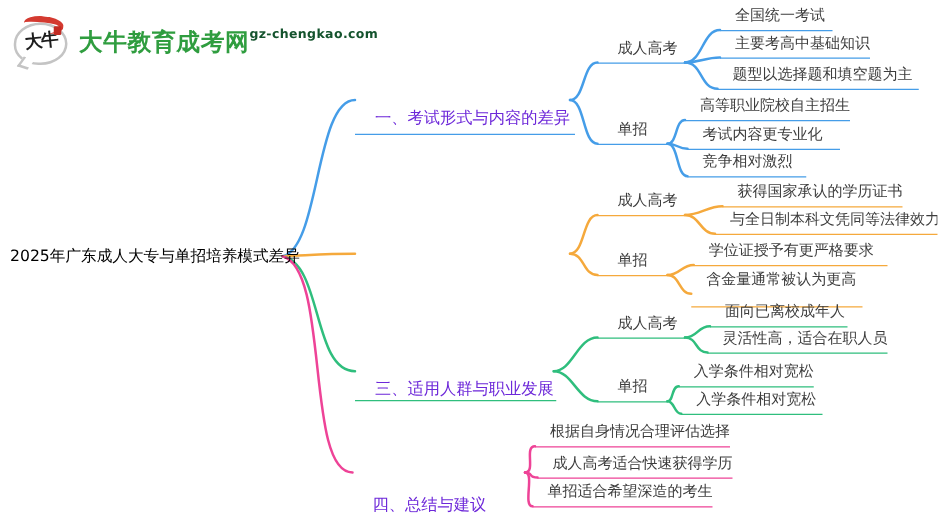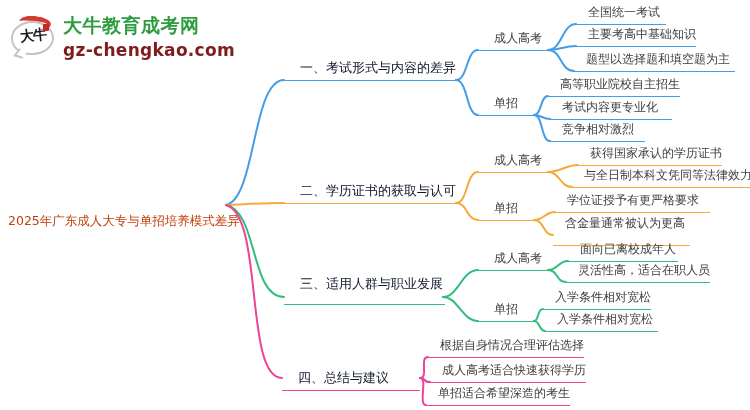--- a/index.html
+++ b/index.html
@@ -4,42 +4,42 @@
 <style>
   * { margin:0; padding:0; box-sizing:border-box; }
   html,body { width:750px; height:410px; overflow:hidden; background:#ffffff;
     font-family:"DejaVu Sans","Liberation Sans",sans-serif; }
   .stage { position:relative; width:750px; height:410px; background:#fff; }
   svg.links { position:absolute; left:0; top:0; width:750px; height:410px; }
 
   
   .n { position:absolute; white-space:nowrap; line-height:16px; font-size:12px;
        color:#3d3d3d; padding:0 0 4px 12px; border-bottom:1px solid #22c55e; }
-  .lbl { font-size:13px; color:#0f172a; }
-  .root { border-bottom:none; padding:0; font-size:12.5px; color:#c2410c;margin-top:16px; }
+  .lbl { font-size:13px; color:#6d28d9;margin-top:27px; }
+  .root { border-bottom:none; padding:0; font-size:12.5px; color:#000000; }
 
   
   .logo { position:absolute; left:10px; top:13px; display:flex; align-items:center; gap:7px; }
   .logo-badge { position:relative; width:46px; height:42px; }
   .bubble { position:absolute; left:1px; top:5px; width:43px; height:34px;
             border:2px solid #c4c4c4; border-radius:50% 50% 50% 46%; background:#fff; }
   .bubble-tail { position:absolute; left:6px; top:33px; width:9px; height:9px;
             background:#fff; border-left:2px solid #c4c4c4; border-bottom:2px solid #c4c4c4;
             transform:rotate(18deg) skew(-18deg); }
   .logo-arc { position:absolute; left:9px; top:0px; width:32px; height:14px;
             border:solid #d43a30; border-width:5px 4px 0 0; border-radius:50%;
             transform:rotate(6deg); }
   .logo-chars { position:absolute; left:8px; top:11px; width:30px; text-align:center;
             font-size:14px; font-weight:bold; color:#1c1c1c; letter-spacing:-1px;
             transform:rotate(-6deg); }
   .logo-seal { position:absolute; right:7px; top:8px; width:6px; height:7px;
             background:#c22b23; border-radius:1px; }
-  .logo-text { display:flex; flex-direction:column; }
+  .logo-text { display:flex; flex-direction:row; }
   .brand  { font-size:19px; font-weight:bold; color:#2f9d3f; letter-spacing:0.5px; }
-  .domain { font-size:17px; font-weight:bold; color:#7f1d1d; margin-top:1px; letter-spacing:0.3px; }
+  .domain { font-size:10px; font-weight:bold; color:#14532d; margin-top:1px; letter-spacing:0.3px; }
 </style>
 </head>
 <body>
 
 <div class="stage">
 
   <svg class="links" viewBox="0 0 750 410" fill="none" stroke-width="2" stroke-linecap="round">
 
     <g stroke="#459de8">
       <path d="M226,205 C256,199 252,80 284,80"></path>
@@ -100,29 +100,28 @@
   <div class="n lbl" style="left:284px; top:60px; border-color:#459de8; padding:0 4px 4px 16px;">一、考试形式与内容的差异</div>
   <div class="n" style="left:478px; top:30px; border-color:#459de8; padding:0 6px 4px 16px;">成人高考</div>
   <div class="n" style="left:576px; top:4px; border-color:#459de8; padding:0 6px 4px 12px;">全国统一考试</div>
   <div class="n" style="left:576px; top:26px; border-color:#459de8;text-align:center;">主要考高中基础知识</div>
   <div class="n" style="left:574px; top:51px; border-color:#459de8; padding:0 5px 4px 12px;">题型以选择题和填空题为主</div>
   <div class="n" style="left:478px; top:95px; border-color:#459de8; padding:0 16px 4px 16px;">单招</div>
   <div class="n" style="left:548px; top:76px; border-color:#459de8;">高等职业院校自主招生</div>
   <div class="n" style="left:550px; top:99px; border-color:#459de8; padding:0 14px 4px 12px;text-align:right;">考试内容更专业化</div>
   <div class="n" style="left:550px; top:121px; border-color:#459de8; padding:0 11px 4px 12px;">竞争相对激烈</div>
 
-  <div class="n lbl" style="left:284px; top:183px; border-color:#f5a93c; padding:0 4px 4px 16px;">二、学历证书的获取与认可</div>
   <div class="n" style="left:478px; top:152px; border-color:#f5a93c; padding:0 6px 4px 16px;">成人高考</div>
   <div class="n" style="left:578px; top:145px; border-color:#f5a93c;">获得国家承认的学历证书</div>
   <div class="n" style="left:572px; top:167px; border-color:#f5a93c;">与全日制本科文凭同等法律效力</div>
   <div class="n" style="left:478px; top:200px; border-color:#f5a93c; padding:0 16px 4px 16px;">单招</div>
   <div class="n" style="left:555px; top:192px; border-color:#f5a93c; padding:0 11px 4px 12px;">学位证授予有更严格要求</div>
   <div class="n" style="left:553px; top:215px; border-color:#f5a93c; padding:0 5px 14px 12px;">含金量通常被认为更高</div>
 
-  <div class="n lbl" style="left:284px; top:277px; border-color:#2fbe7d; padding:0 2px 11px 16px;font-family:Liberation Mono, monospace;">三、适用人群与职业发展</div>
+  <div class="n lbl" style="left:284px; top:277px; border-color:#2fbe7d; padding:0 2px 0 16px;">三、适用人群与职业发展</div>
   <div class="n" style="left:478px; top:250px; border-color:#2fbe7d; padding:0 6px 4px 16px;">成人高考</div>
   <div class="n" style="left:568px; top:241px; border-color:#2fbe7d; padding:0 2px 4px 12px;">面向已离校成年人</div>
   <div class="n" style="left:566px; top:262px; border-color:#2fbe7d;">灵活性高，适合在职人员</div>
   <div class="n" style="left:478px; top:301px; border-color:#2fbe7d; padding:0 16px 4px 16px;">单招</div>
   <div class="n" style="left:543px; top:289px; border-color:#2fbe7d;">入学条件相对宽松</div>
   <div class="n" style="left:545px; top:311px; border-color:#2fbe7d; padding:0 5px 4px 12px;">入学条件相对宽松</div>
 
   <div class="n lbl" style="left:282px; top:370px; border-color:#ee4397; padding:0 31px 4px 16px;">四、总结与建议</div>
   <div class="n" style="left:428px; top:337px; border-color:#ee4397;">根据自身情况合理评估选择</div>
   <div class="n" style="left:430px; top:362px; border-color:#ee4397;">成人高考适合快速获得学历</div>

